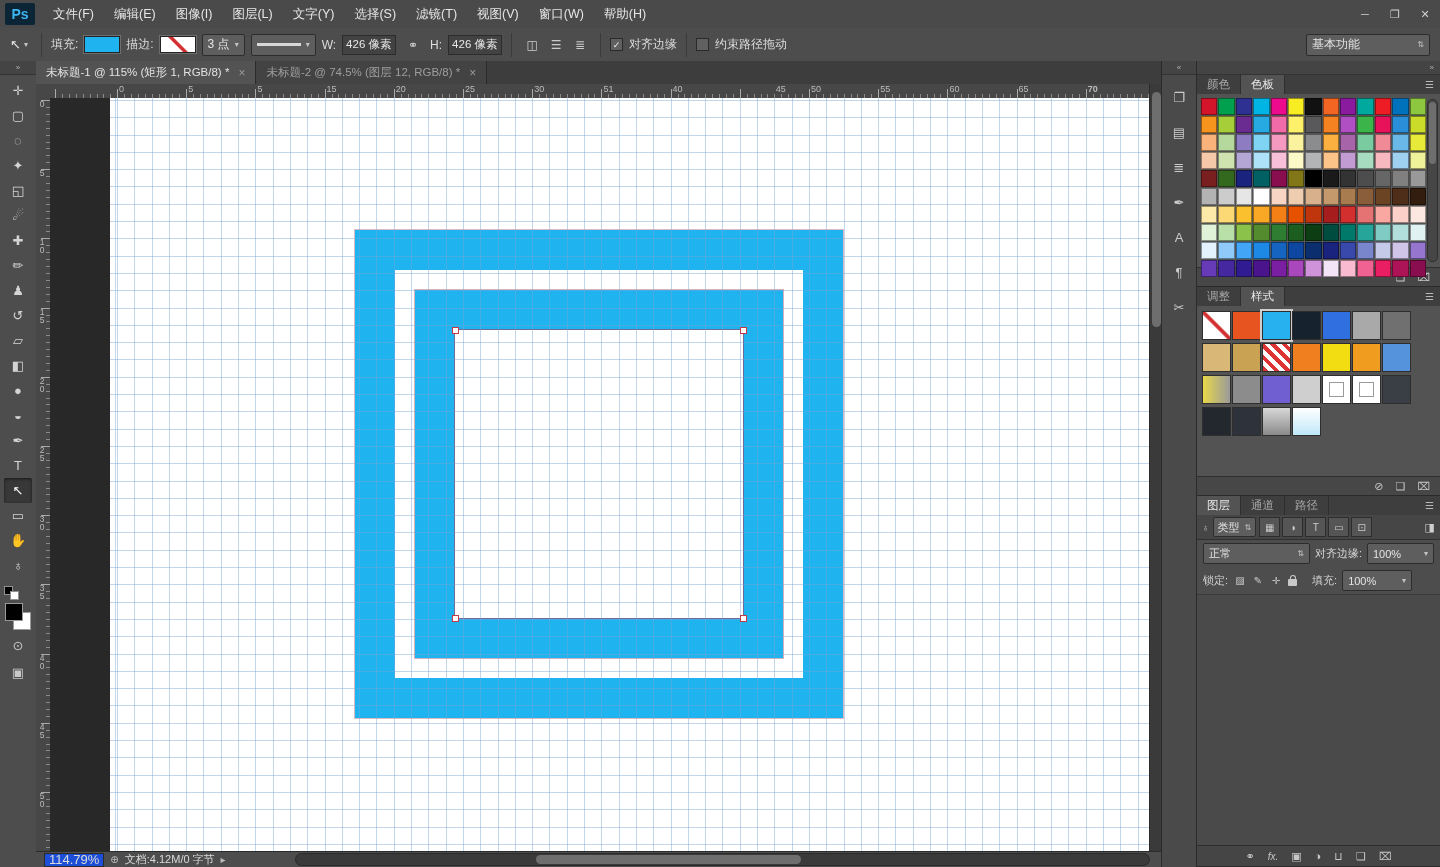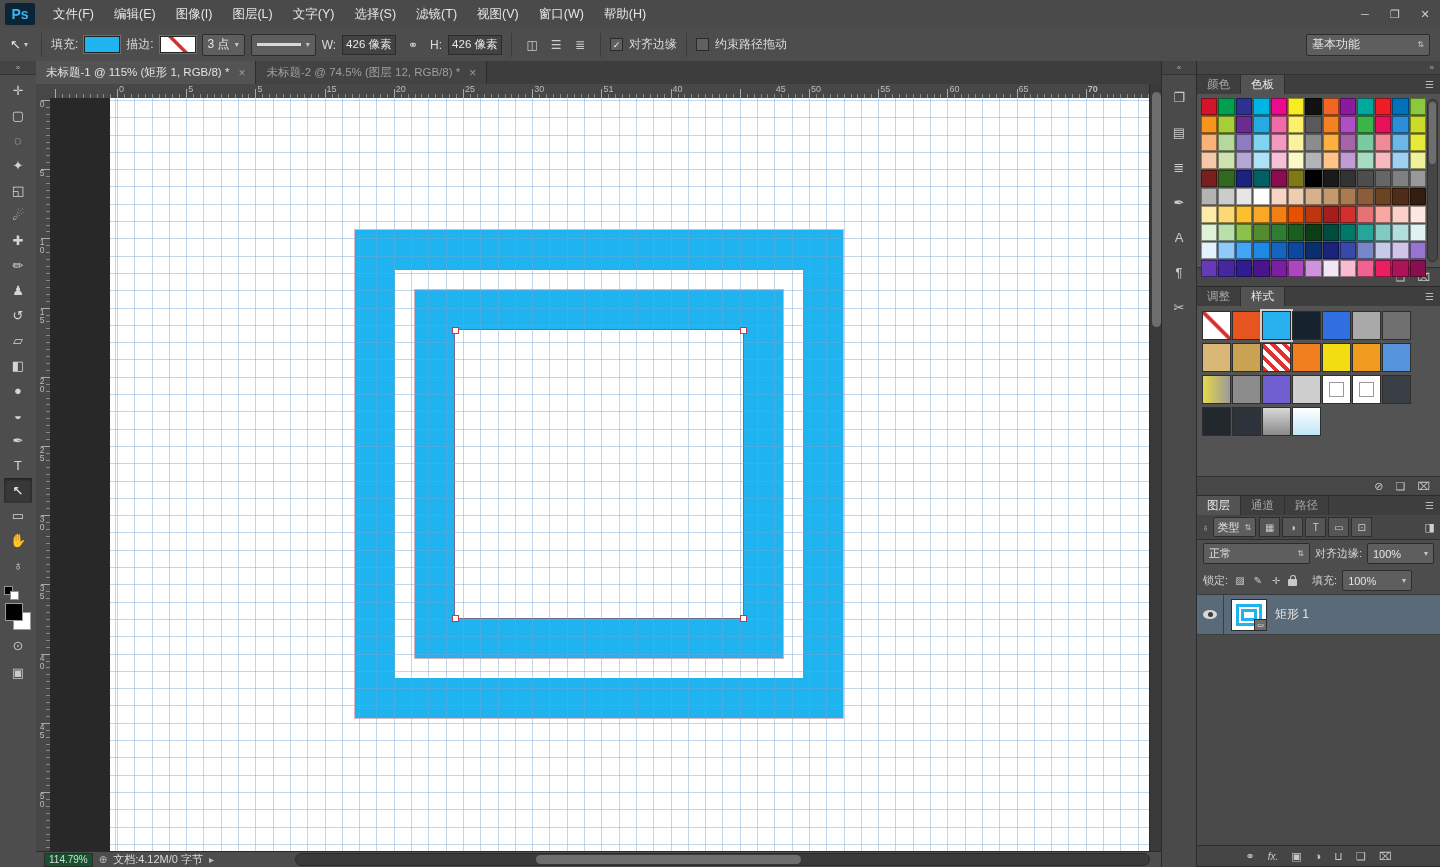--- a/index.html
+++ b/index.html
@@ -61,21 +61,21 @@
     background-image:repeating-linear-gradient(90deg,rgba(120,165,210,.45) 0 1px,transparent 1px 17.3px),repeating-linear-gradient(180deg,rgba(120,165,210,.45) 0 1px,transparent 1px 17.3px);
     background-position:7px 2px;}
   .shape{position:absolute;left:245px;top:132px;width:488px;height:488px;box-shadow:0 0 0 1px rgba(150,60,90,.35);}
   .s-white1{position:absolute;inset:40px;background:#ffffff;}
   .s-cyan2{position:absolute;inset:60px;box-shadow:0 0 0 1px rgba(150,60,90,.4);}
   .s-hole{position:absolute;inset:100px;background:#ffffff;box-shadow:0 0 0 1px rgba(160,60,90,.6);}
   .anchor{position:absolute;width:5px;height:5px;background:#ffffff;border:1px solid #c03a4a;z-index:5;}
   .v-scroll{position:absolute;right:0;top:0;bottom:0;width:13px;background:#3a3a3a;border-left:1px solid #2b2b2b;}
   .v-thumb{position:absolute;left:2px;right:2px;top:8px;height:235px;background:#6e6e6e;border-radius:6px;}
   .statusbar{position:absolute;left:0;right:0;bottom:0;height:15px;background:#4d4d4d;border-top:1px solid #2b2b2b;display:flex;align-items:center;gap:6px;padding-left:8px;font-size:11px;color:#dadada;}
-  .zoom-box{background:#14532d;border:1px solid #2b2b2b;padding:0 4px;height:12px;line-height:12px;font-size:10px;}
+  .zoom-box{background:#1d4ed8;border:1px solid #2b2b2b;padding:0 4px;height:12px;line-height:12px;font-size:13px;}
   .status-ico{font-size:10px;color:#bdbdbd;}
   .h-scroll{position:absolute;left:259px;right:13px;top:1px;bottom:1px;background:#3a3a3a;border:1px solid #2b2b2b;border-radius:7px;}
   .h-thumb{position:absolute;left:240px;width:265px;top:1px;bottom:1px;background:#6e6e6e;border-radius:6px;}
   
   .icon-strip{position:absolute;right:243px;top:61px;bottom:0;width:34px;background:#4a4a4a;border-left:1px solid #2b2b2b;border-right:1px solid #2b2b2b;display:flex;flex-direction:column;align-items:center;}
   .strip-head{width:100%;height:13px;background:#444444;border-bottom:1px solid #333;text-align:center;font-size:8px;color:#b0b0b0;line-height:13px;}
   .strip-icon{width:26px;height:26px;margin-top:9px;display:flex;align-items:center;justify-content:center;color:#cccccc;font-size:13px;}
   
   .panels{position:absolute;right:0;top:61px;bottom:0;width:243px;background:#454545;display:flex;flex-direction:column;}
   .panels-head{height:13px;background:#444444;border-bottom:1px solid #333;display:flex;justify-content:flex-end;align-items:center;padding-right:6px;font-size:8px;color:#b0b0b0;}
@@ -565,36 +565,20 @@
             <span class="lock-ico">✛</span>
           </span>
         <span class="padlock"></span>
         <span class="small-label" style="margin-left:10px;">填充:</span>
         <div class="dropdown opbox">
           <span>100%</span>
           <span class="caret">▾</span>
         </div>
       </div>
       <div id="layer-list">
-          <div class="layer-row selected">
-            <div class="eye-cell">
-              <span class="eye"></span>
-            </div>
-            <div class="l-thumb">
-              <div class="lt-o cyan" style="background: rgb(31, 179, 240);">
-                <div class="lt-w">
-                  <div class="lt-c cyan" style="background: rgb(31, 179, 240);">
-                    <div class="lt-h"></div>
-                  </div>
-                </div>
-              </div>
-              <div class="shape-badge">▭</div>
-            </div>
-            <span class="l-name">矩形 1</span>
-          </div>
         </div>
       <div class="layers-empty"></div>
       <div class="l-footer" id="layer-footer">
           <span>⚭</span>
           <span class="fx-label">fx.</span>
           <span>▣</span>
           <span>◑</span>
           <span>⊔</span>
           <span>❏</span>
           <span>⌧</span>

